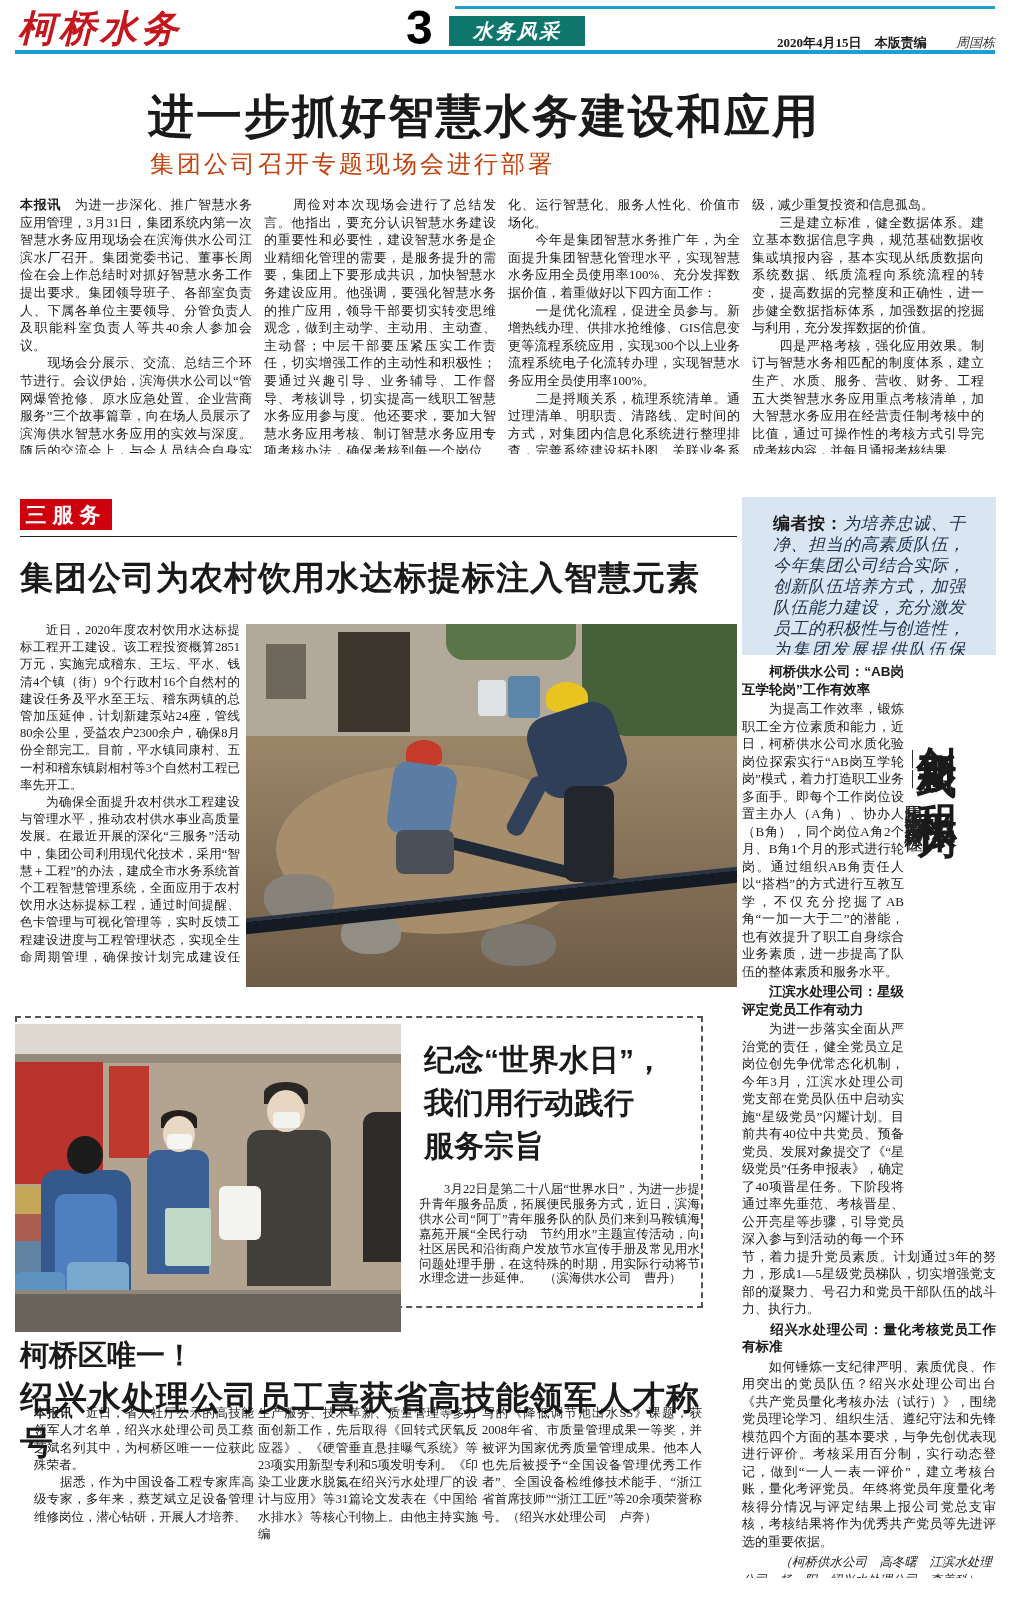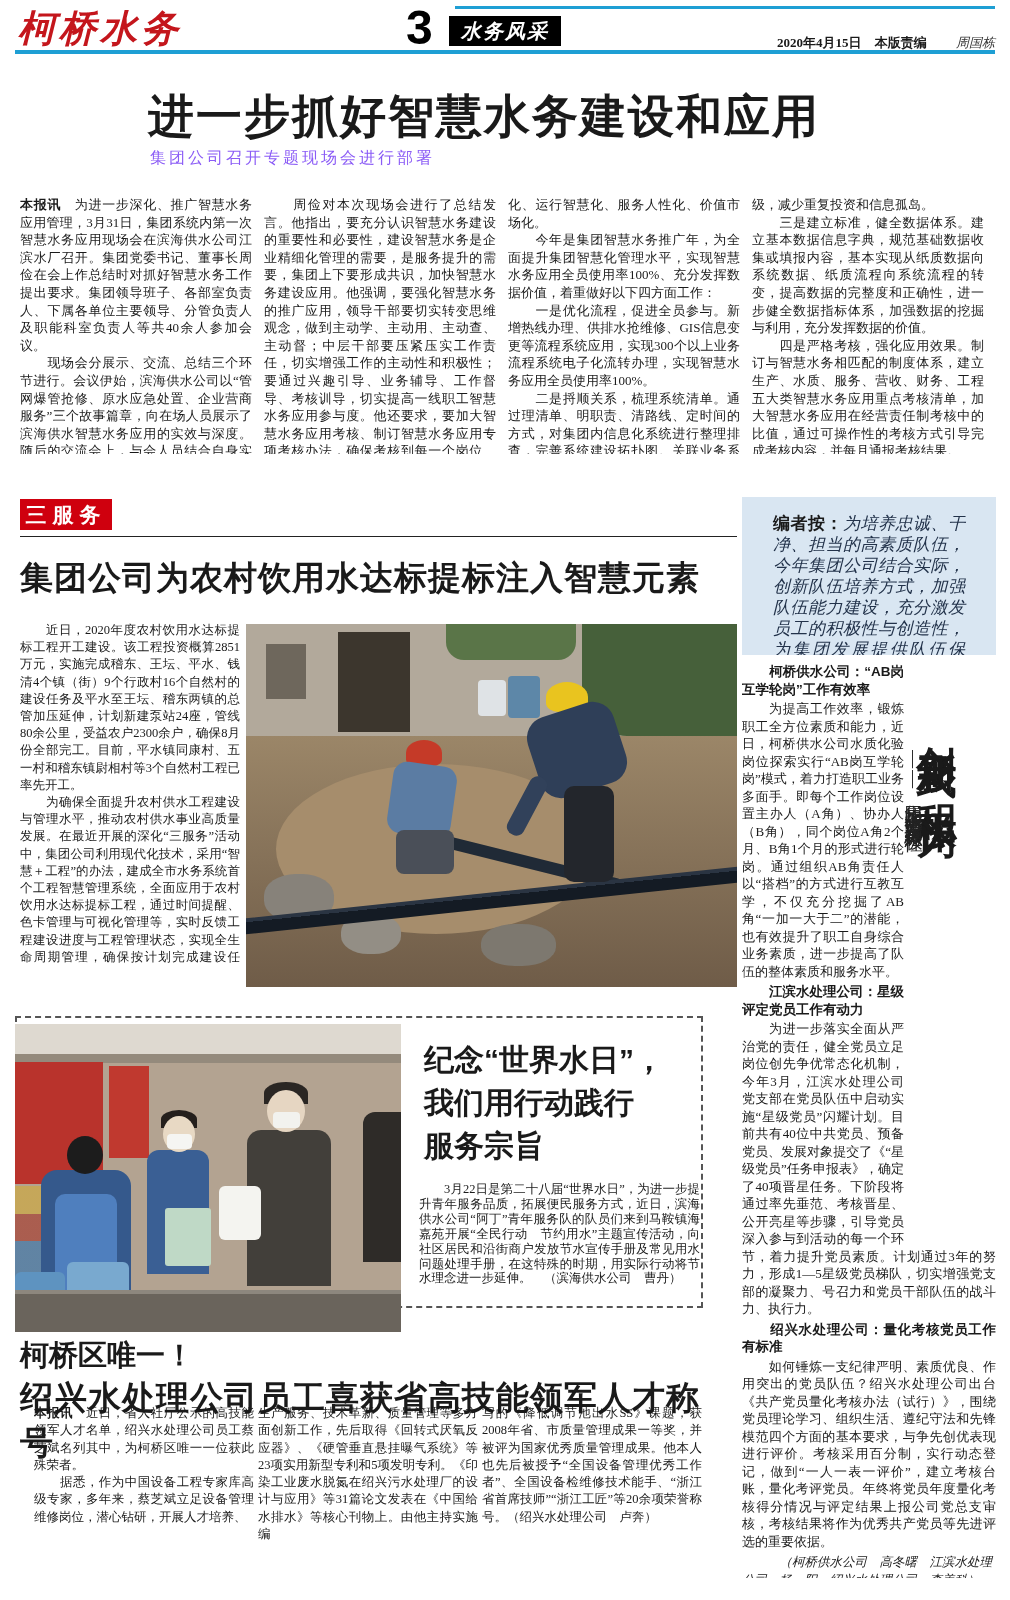--- a/index.html
+++ b/index.html
@@ -9,30 +9,30 @@
   .hei { font-family:"Liberation Sans", sans-serif; font-weight:bold; }
   .song { font-family:"Liberation Serif", serif; }
   .kai { font-family:"Liberation Serif", serif; font-style:italic; }
   .pre { white-space:pre-wrap; }
   .just { text-align:justify; }
 
   
   #masthead { position:absolute; left:18px; top:4px; font-size:37px; font-weight:bold; font-style:italic; color:#c4161c; letter-spacing:4px; font-family:"Liberation Serif", serif; }
   #top-blue-line { position:absolute; left:455px; top:6px; width:540px; height:3px; background:#1e9fd4; }
   #page-number { position:absolute; left:406px; top:0px; font-size:48px; font-family:"Liberation Sans", sans-serif; font-weight:bold; color:#000; }
-  #section-badge { position:absolute; left:449px; top:16px; width:112px; height:30px; background:#000000; color:#fff; font-size:20px; font-weight:bold; font-style:italic; text-align:center; line-height:30px; letter-spacing:2px; font-family:"Liberation Sans", sans-serif; }
+  #section-badge { position:absolute; left:449px; top:16px; width:136px; height:30px; background:#0f766e; color:#fff; font-size:20px; font-weight:bold; font-style:italic; text-align:center; line-height:30px; letter-spacing:2px; font-family:"Liberation Sans", sans-serif; }
   #dateline { position:absolute; left:700px; top:34px; width:295px; text-align:right; font-size:13px; }
   #dateline .d { font-weight:bold;margin-top:25px; }
   #dateline .e { font-weight:bold; margin-left:10px; }
   #dateline .n { margin-left:26px; color:#333; }
   #head-rule { position:absolute; left:15px; top:50px; width:980px; height:4px; background:#1e9fd4; }
 
   
   #lead-headline { position:absolute; left:148px; top:86px; width:740px; font-size:46px; letter-spacing:2px; }
-  #lead-subhead { position:absolute; left:150px; top:148px; width:600px; font-size:16px; color:#8b5cf6; letter-spacing:3px; }
+  #lead-subhead { position:absolute; left:150px; top:148px; width:600px; font-size:24px; color:#c2410c; letter-spacing:3px; }
   #lead-cols { position:absolute; left:20px; top:196px; width:976px; height:258px; display:flex; gap:12px; }
   .lead-col { width:232px; height:258px; overflow:hidden; font-size:13px; line-height:17.6px; }
   .lead-lab { font-weight:bold; font-family:"Liberation Sans", sans-serif; }
 
   
   #sanfuwu { position:absolute; left:20px; top:499px; width:92px; height:31px; background:#cf000e; color:#fff; font-size:21px; text-align:center; line-height:31px; letter-spacing:6px; }
   #sanfuwu-rule { position:absolute; left:20px; top:536px; width:717px; height:1px; background:#222; }
 
   
   #rural-headline { position:absolute; left:20px; top:556px; width:700px; font-size:33px; letter-spacing:1px; }

